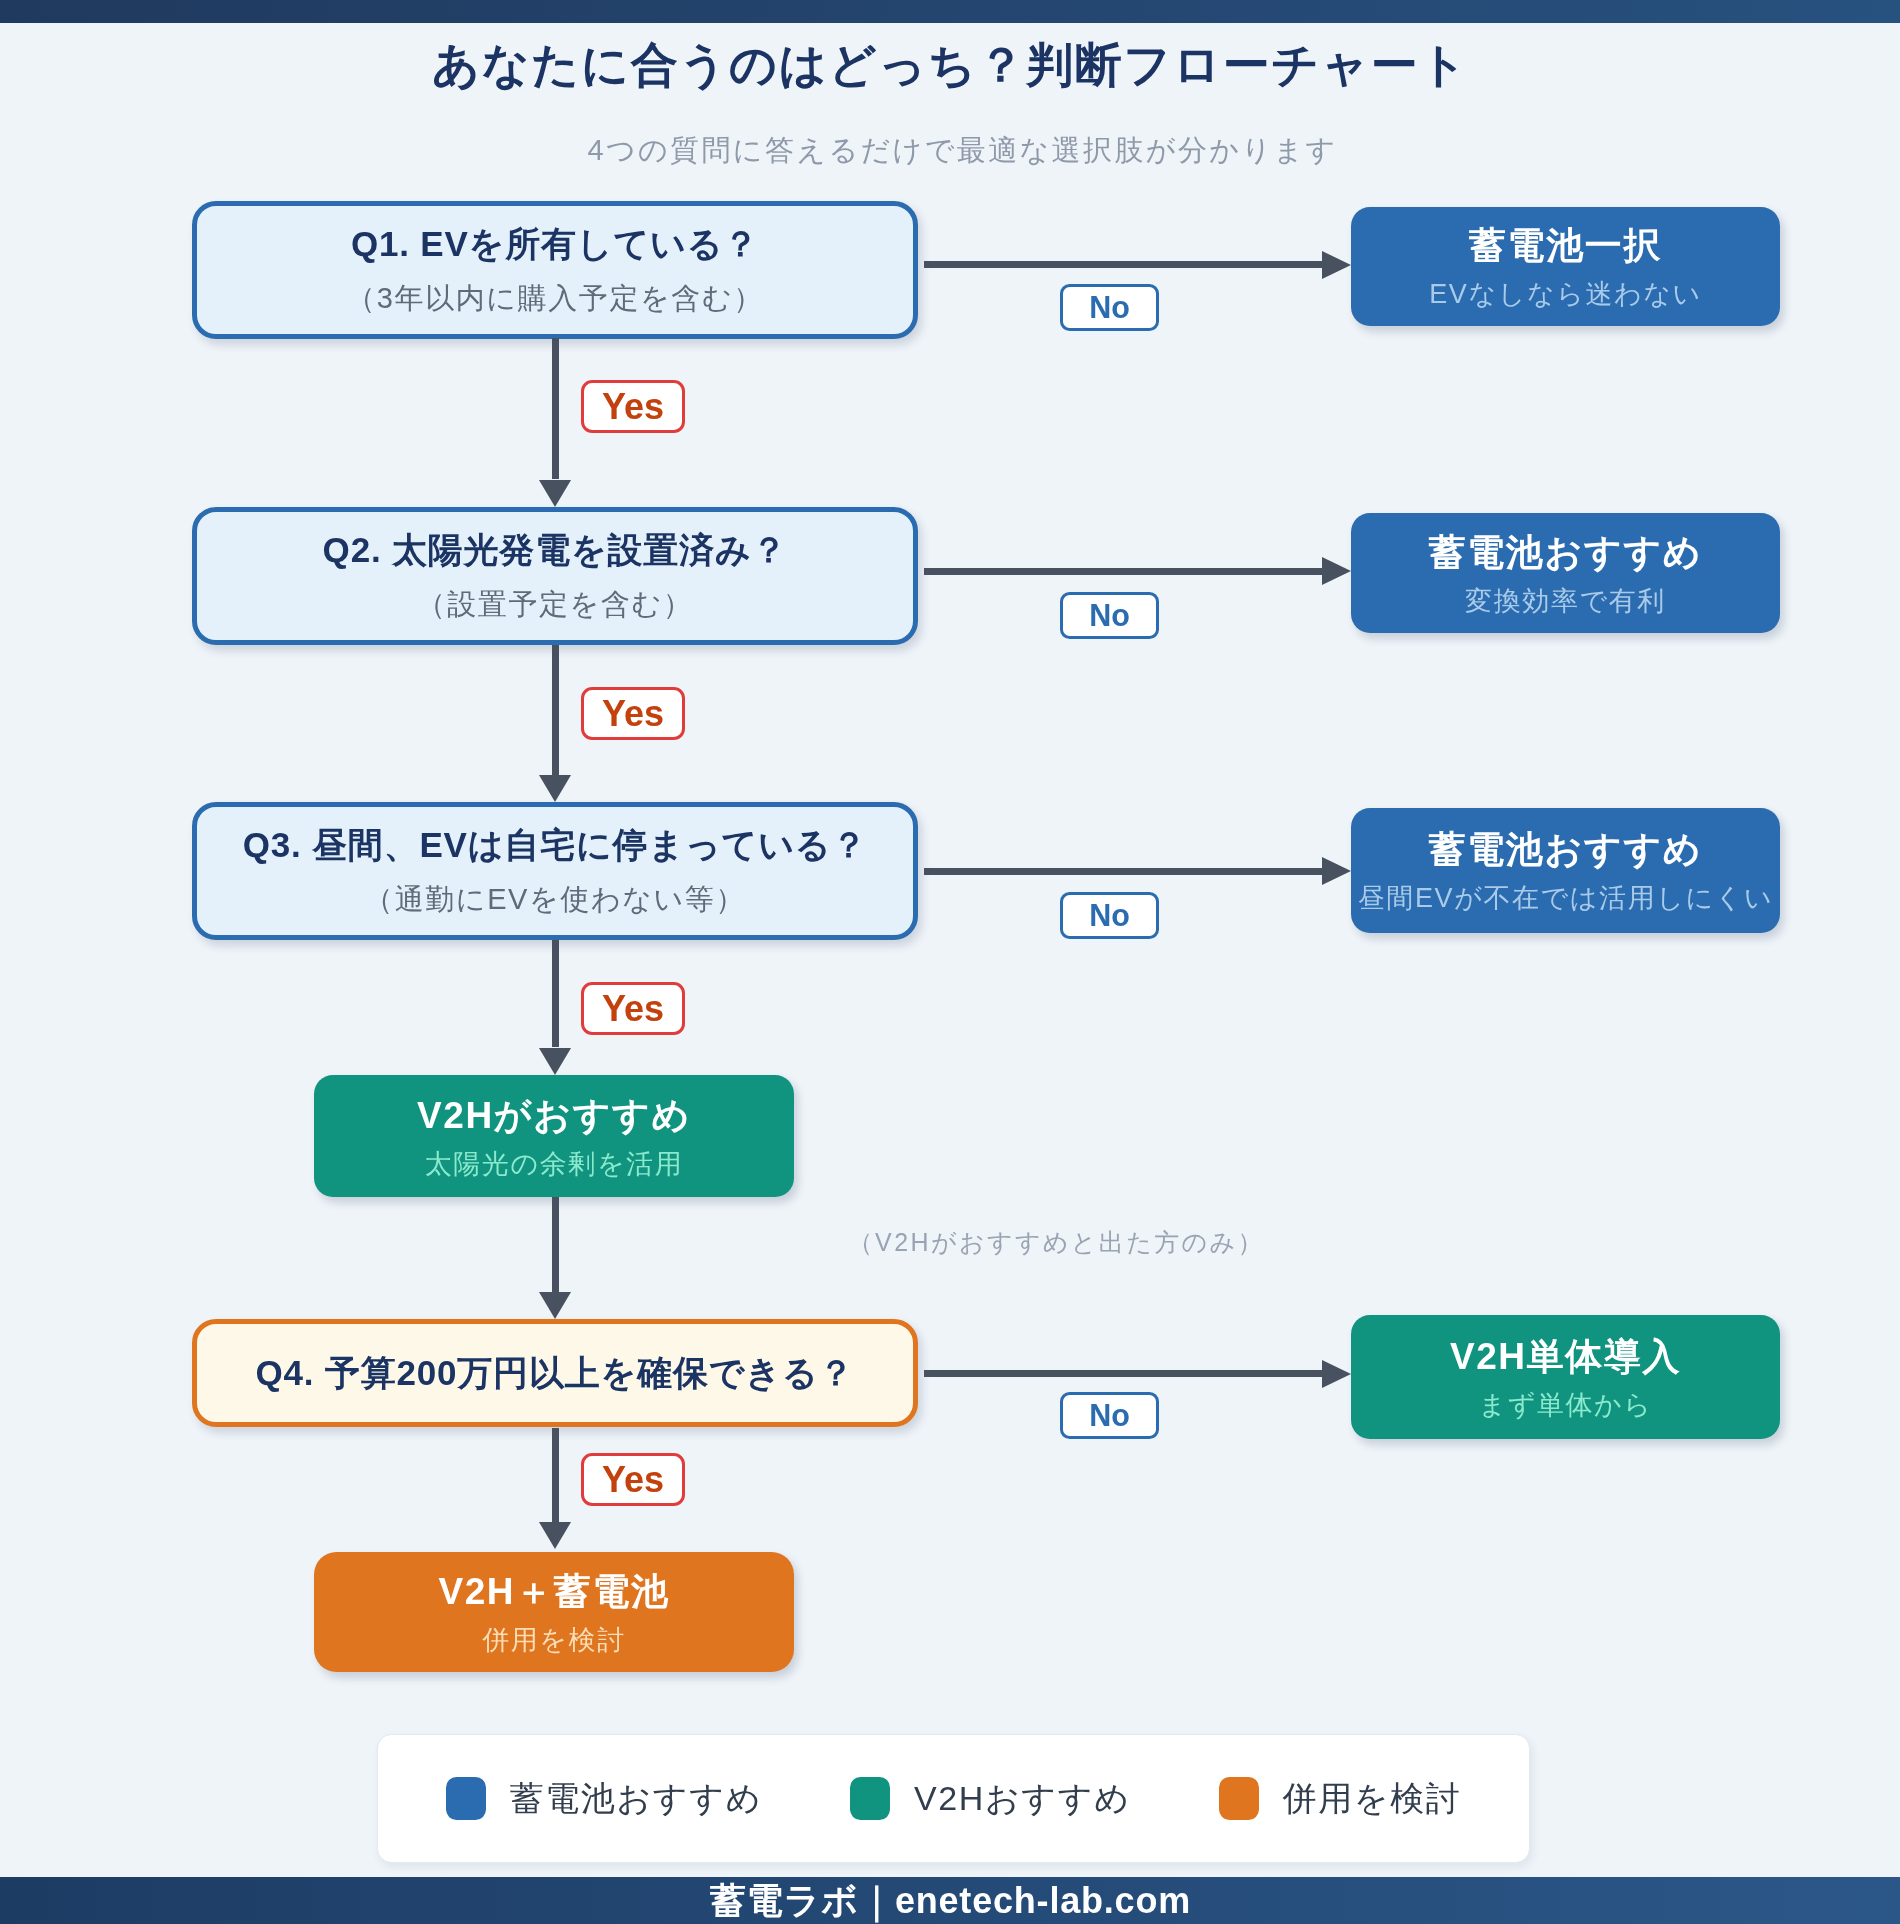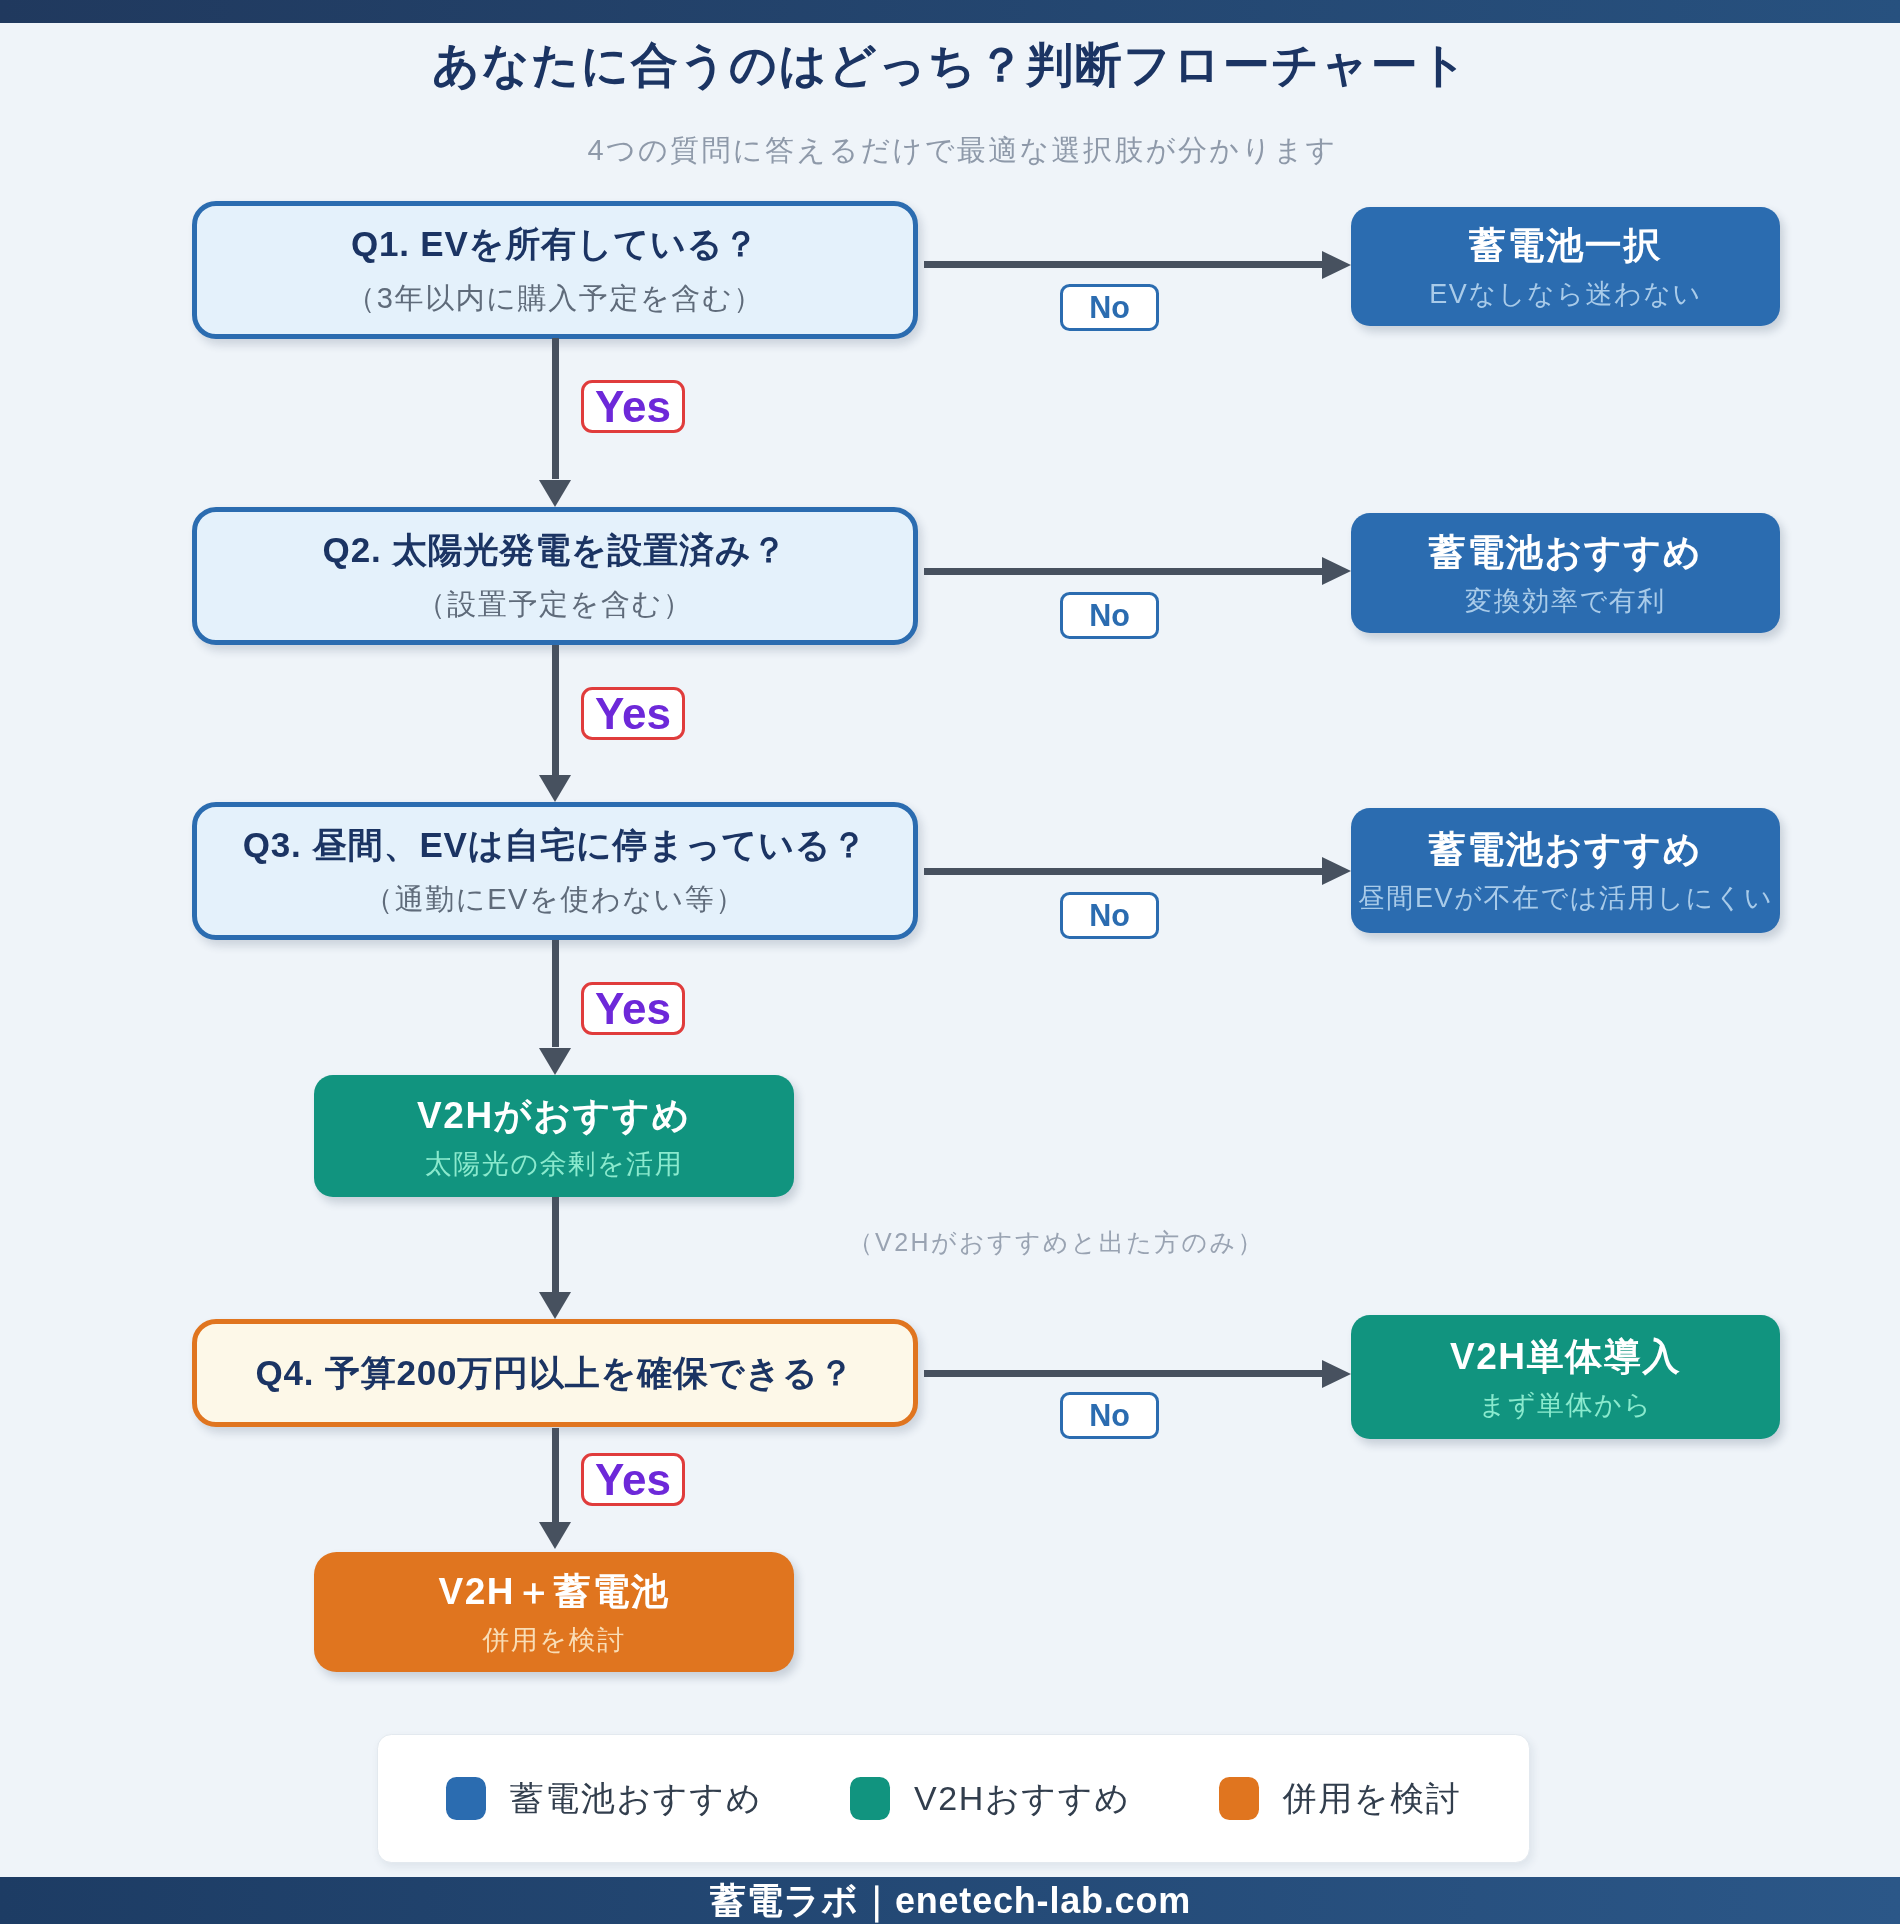--- a/index.html
+++ b/index.html
@@ -55,21 +55,21 @@
   .varrow{
     position:absolute;left:539px;width:0;height:0;
     border-left:16px solid transparent;border-right:16px solid transparent;
     border-top:27px solid #47515f;
   }
   
   .yeslabel{
     position:absolute;left:581px;width:104px;height:53px;box-sizing:border-box;
     background:#ffffff;border:3.2px solid #e03c3c;border-radius:11.2px;
     display:flex;align-items:center;justify-content:center;
-    font-size:44px;font-weight:bold;color:#6d28d9;
+    font-size:36px;font-weight:bold;color:#c2410c;
   }
   .nolabel{
     position:absolute;left:1060px;width:99px;height:47px;box-sizing:border-box;
     background:#ffffff;border:3.2px solid #2b6cb0;border-radius:9.6px;
     display:flex;align-items:center;justify-content:center;
     font-size:30.5px;font-weight:bold;color:#2b6cb0;
   }
   .branch-note{
     position:absolute;left:784px;width:481px;top:1226px;
     text-align:right;font-size:25px;color:#99a3b2;letter-spacing:2.4px;

